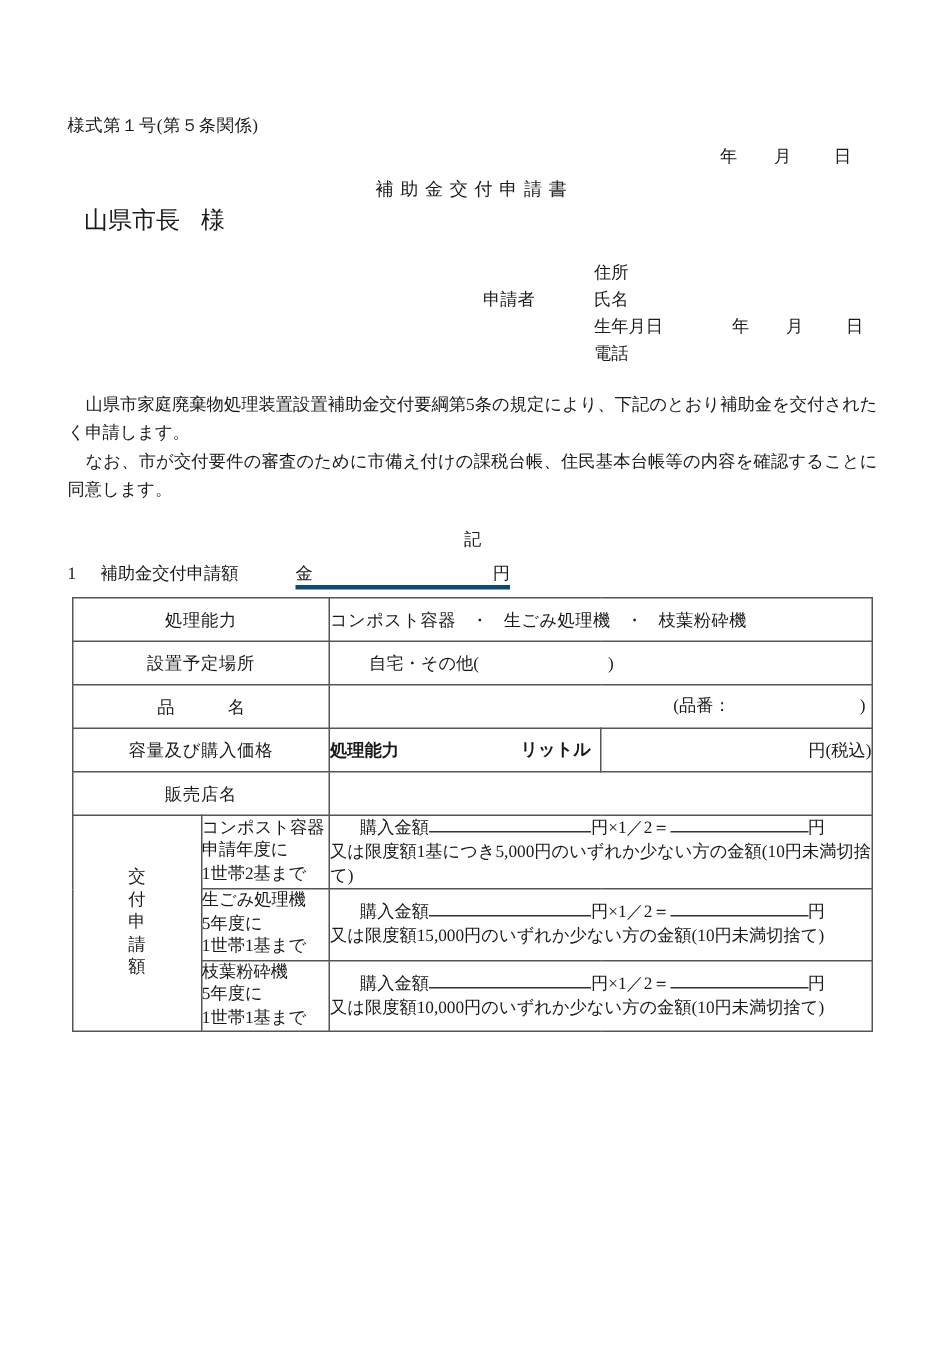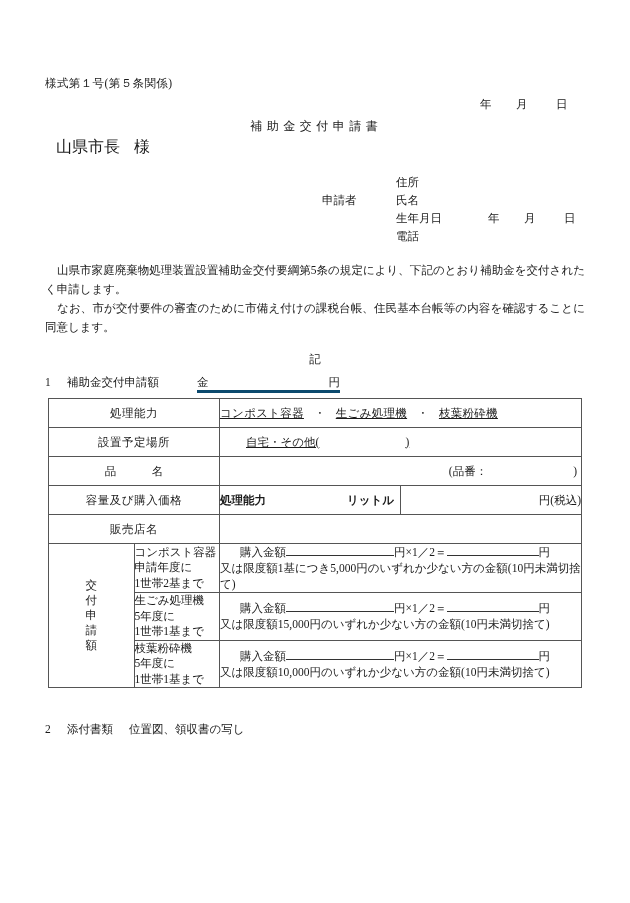--- a/index.html
+++ b/index.html
@@ -148,21 +148,20 @@
   .th-lab {
     width: 170px;
     text-align: center;
     height: 28px;
     letter-spacing: 0.5px;
   }
   .th-lab.sp2 { letter-spacing: 12px; text-indent: 12px; }
   .cell {
     padding-left: 8px;
     height: 28px;
-    text-decoration: underline;
   }
   .cell-kubun { letter-spacing: 0.3px; white-space: nowrap; }
   .cell-kubun .dot { display: inline-block; padding: 0 10px; }
   .cell-kubun .dot2 { display: inline-block; padding: 0 10px; }
   .hinmei-inner {
     position: relative;
     height: 28px;
     line-height: 28px;
   }
   .hinmei-code {
@@ -331,17 +330,14 @@
           <div>1世帯1基まで</div>
         </td>
         <td class="calc-cell" colspan="2">
           <div class="calc-line1"><span>購入金額</span><span class="ul u1"></span><span>円×1／2＝</span><span class="ul u2"></span><span>円</span></div>
           <div class="calc-line2">又は限度額10,000円のいずれか少ない方の金額(10円未満切捨て)</div>
         </td>
       </tr>
     </tbody>
   </table>
 
-  <div class="item2">
-    <span class="num">2</span><span>添付書類</span><span class="t2">位置図、領収書の写し</span>
-  </div>
 
 </div>
 
 </body></html>

